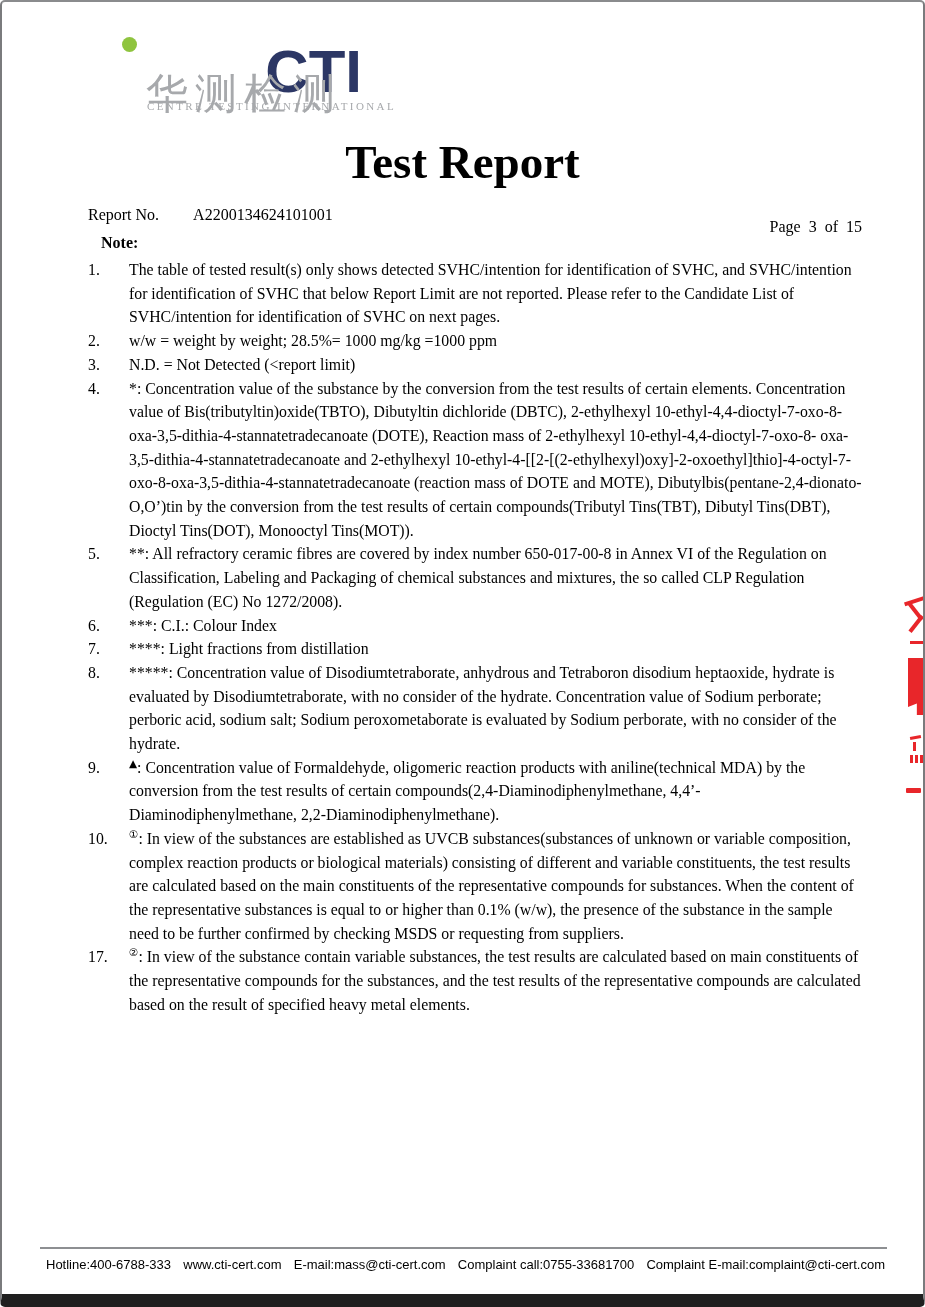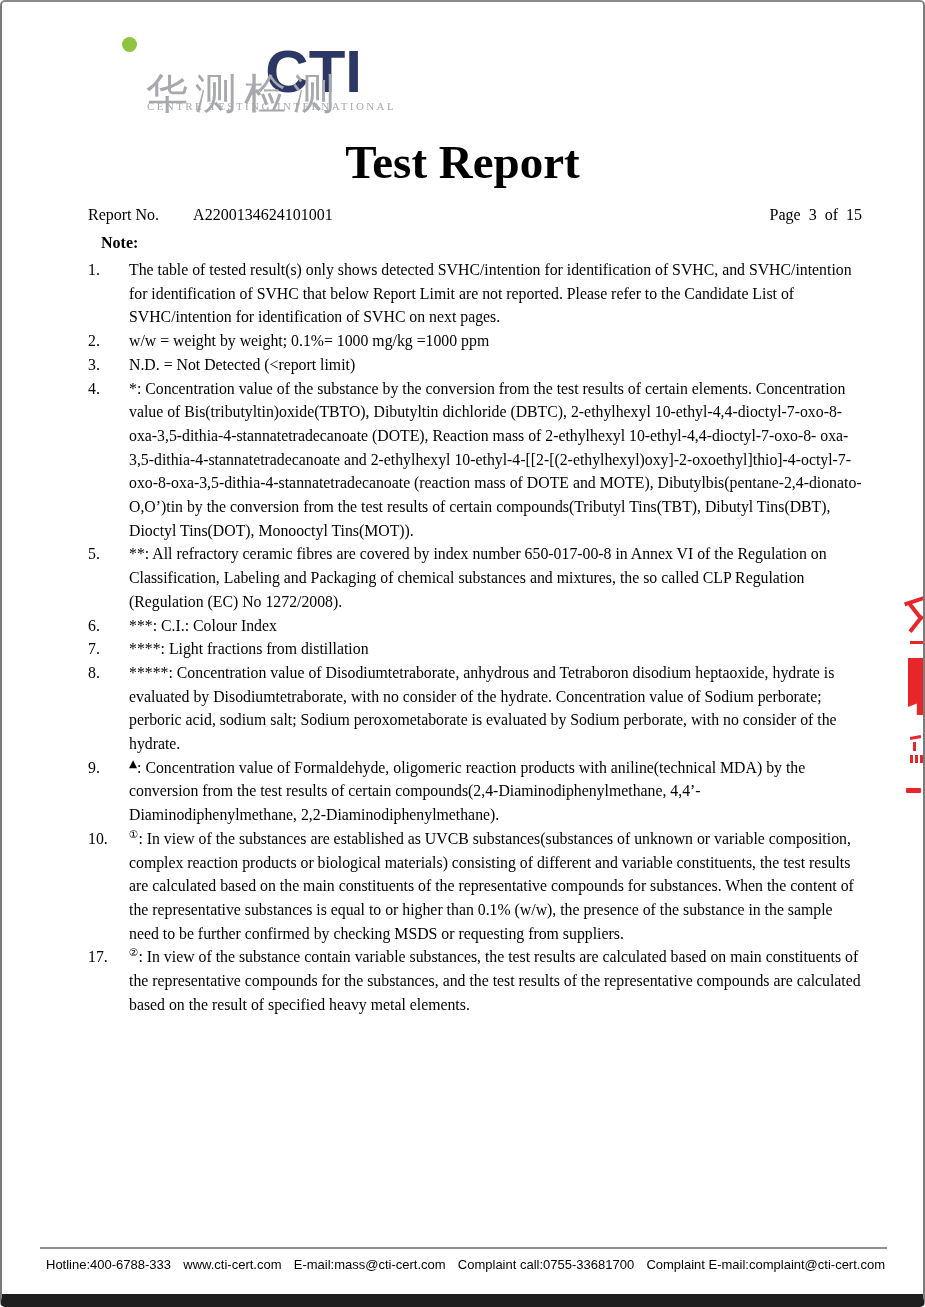--- a/index.html
+++ b/index.html
@@ -52,21 +52,21 @@
     position:absolute; top:140px; left:0; right:0;
     text-align:center;
     font-size:47px; font-weight:bold; line-height:44px;
   }
   .report-meta {
     position:absolute; left:88px; right:63px; top:205px;
     display:flex; justify-content:space-between;
     font-size:16px; line-height:20px;
   }
   .report-no-value { margin-left:34px; }
-  .page-info { word-spacing:4px; }
+  .page-info { word-spacing:4px;margin-top:12px; }
   
   .note-label {
     position:absolute; left:88px; top:234px;
     font-weight:bold; font-size:16px;margin-left:13px;
   }
   .note-list {
     position:absolute; left:88px; top:258px; width:776px;
     font-size:15.8px; line-height:23.7px;
   }
   .note-item { display:flex; }
@@ -132,21 +132,21 @@
 
 <div class="note-label">Note:</div>
 
 <div class="note-list">
   <div class="note-item">
       <span class="note-num">1.</span>
       <span class="note-text"><sup class="sup-marker"></sup><span>The table of tested result(s) only shows detected SVHC/intention for identification of SVHC, and SVHC/intention for identification of SVHC that below Report Limit are not reported. Please refer to the Candidate List of SVHC/intention for identification of SVHC on next pages.</span></span>
     </div>
     <div class="note-item">
       <span class="note-num">2.</span>
-      <span class="note-text"><sup class="sup-marker"></sup><span>w/w = weight by weight; 0.1%= 1000 mg/kg =1000 ppm</span></span>
+      <span class="note-text"><sup class="sup-marker"></sup><span>w/w = weight by weight; 28.5%= 1000 mg/kg =1000 ppm</span></span>
     </div>
     <div class="note-item">
       <span class="note-num">3.</span>
       <span class="note-text"><sup class="sup-marker"></sup><span>N.D. = Not Detected (&lt;report limit)</span></span>
     </div>
     <div class="note-item">
       <span class="note-num">4.</span>
       <span class="note-text"><sup class="sup-marker"></sup><span>*: Concentration value of the substance by the conversion from the test results of certain elements. Concentration value of Bis(tributyltin)oxide(TBTO), Dibutyltin dichloride (DBTC), 2-ethylhexyl 10-ethyl-4,4-dioctyl-7-oxo-8-oxa-3,5-dithia-4-stannatetradecanoate (DOTE), Reaction mass of 2-ethylhexyl 10-ethyl-4,4-dioctyl-7-oxo-8- oxa-3,5-dithia-4-stannatetradecanoate and 2-ethylhexyl 10-ethyl-4-[[2-[(2-ethylhexyl)oxy]-2-oxoethyl]thio]-4-octyl-7-oxo-8-oxa-3,5-dithia-4-stannatetradecanoate (reaction mass of DOTE and MOTE), Dibutylbis(pentane-2,4-dionato-O,O’)tin by the conversion from the test results of certain compounds(Tributyl Tins(TBT), Dibutyl Tins(DBT), Dioctyl Tins(DOT), Monooctyl Tins(MOT)).</span></span>
     </div>
     <div class="note-item">

